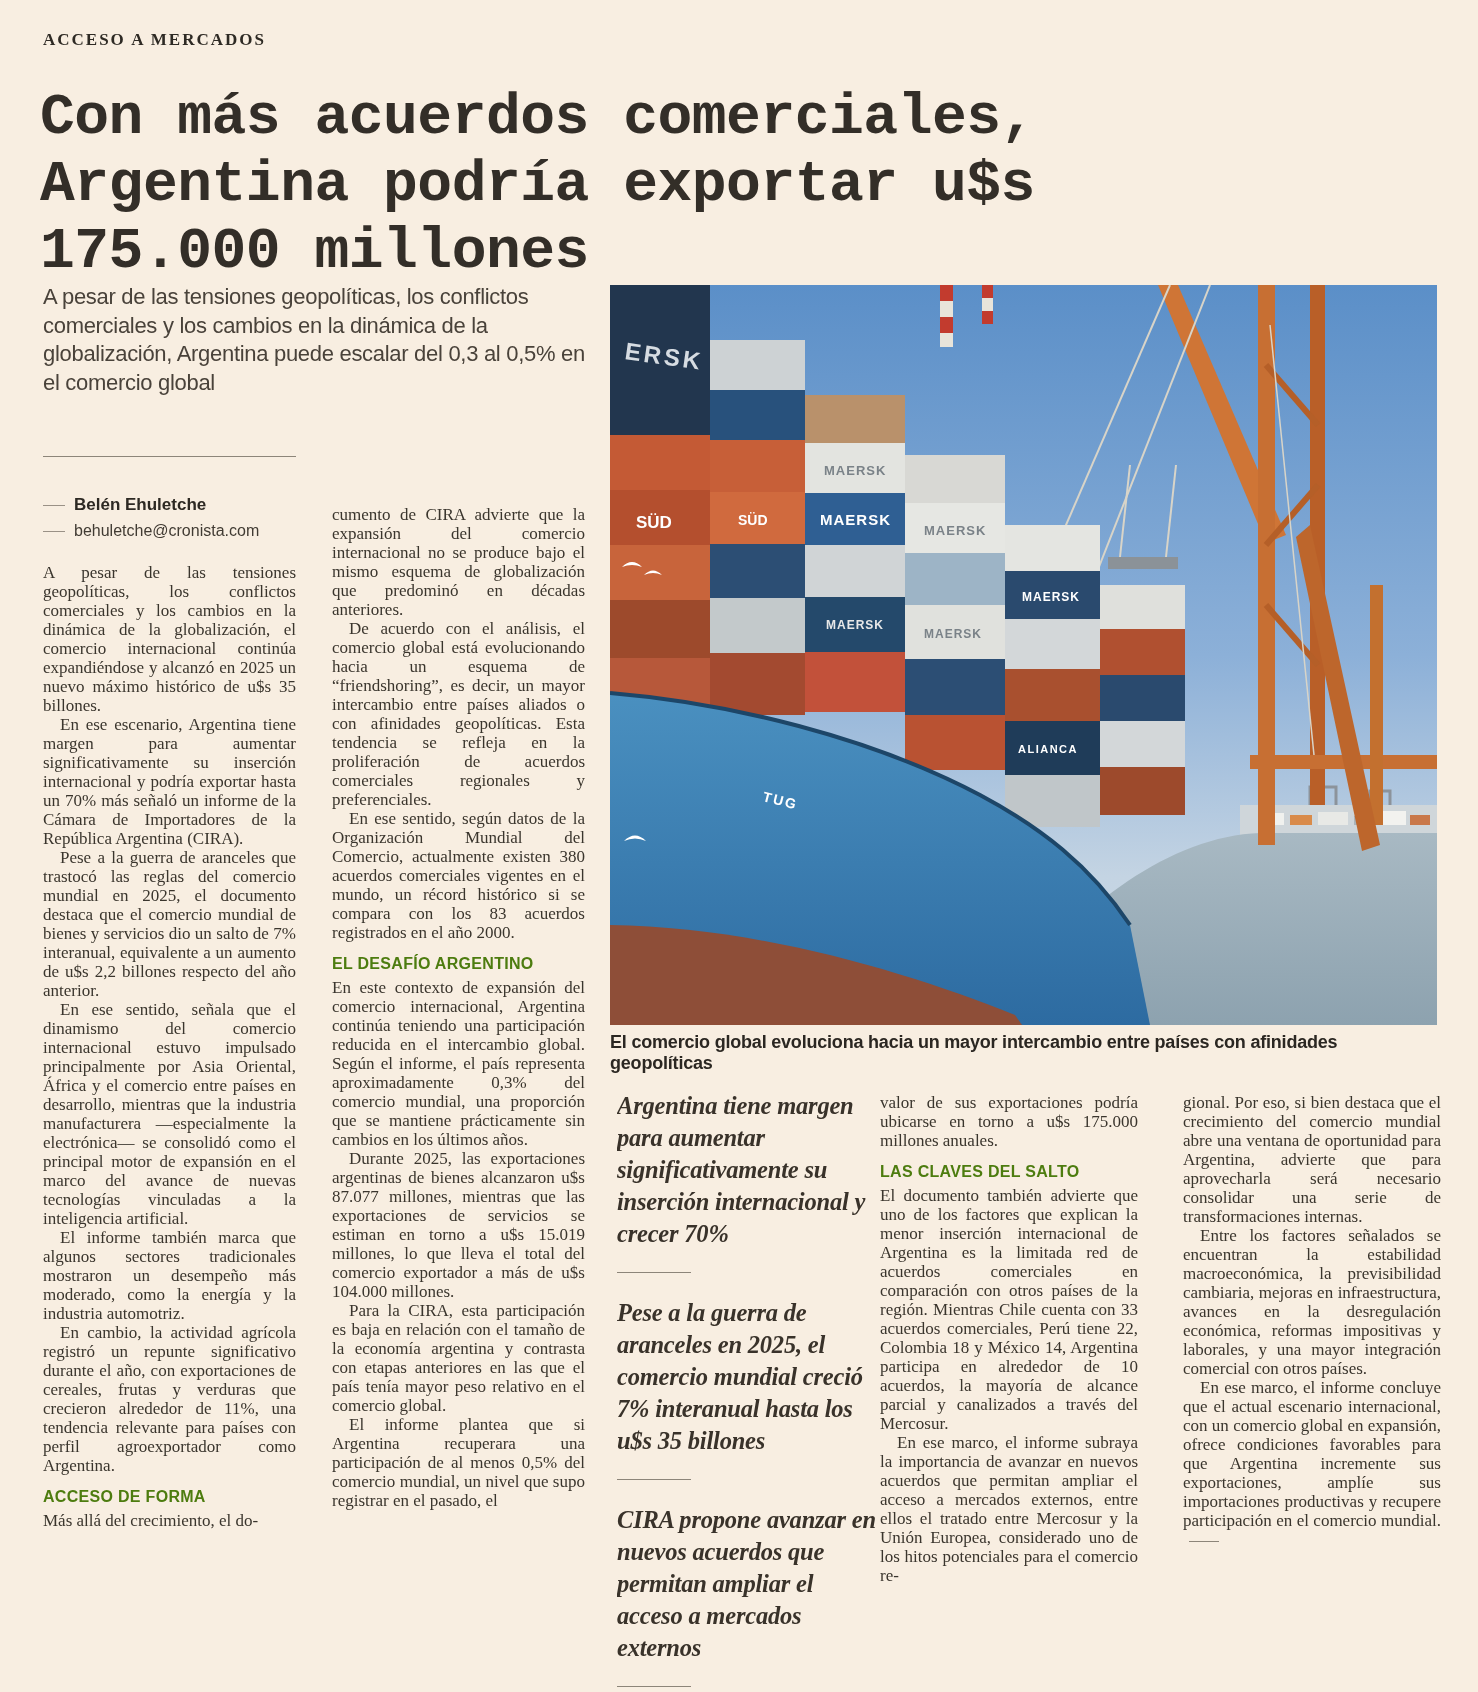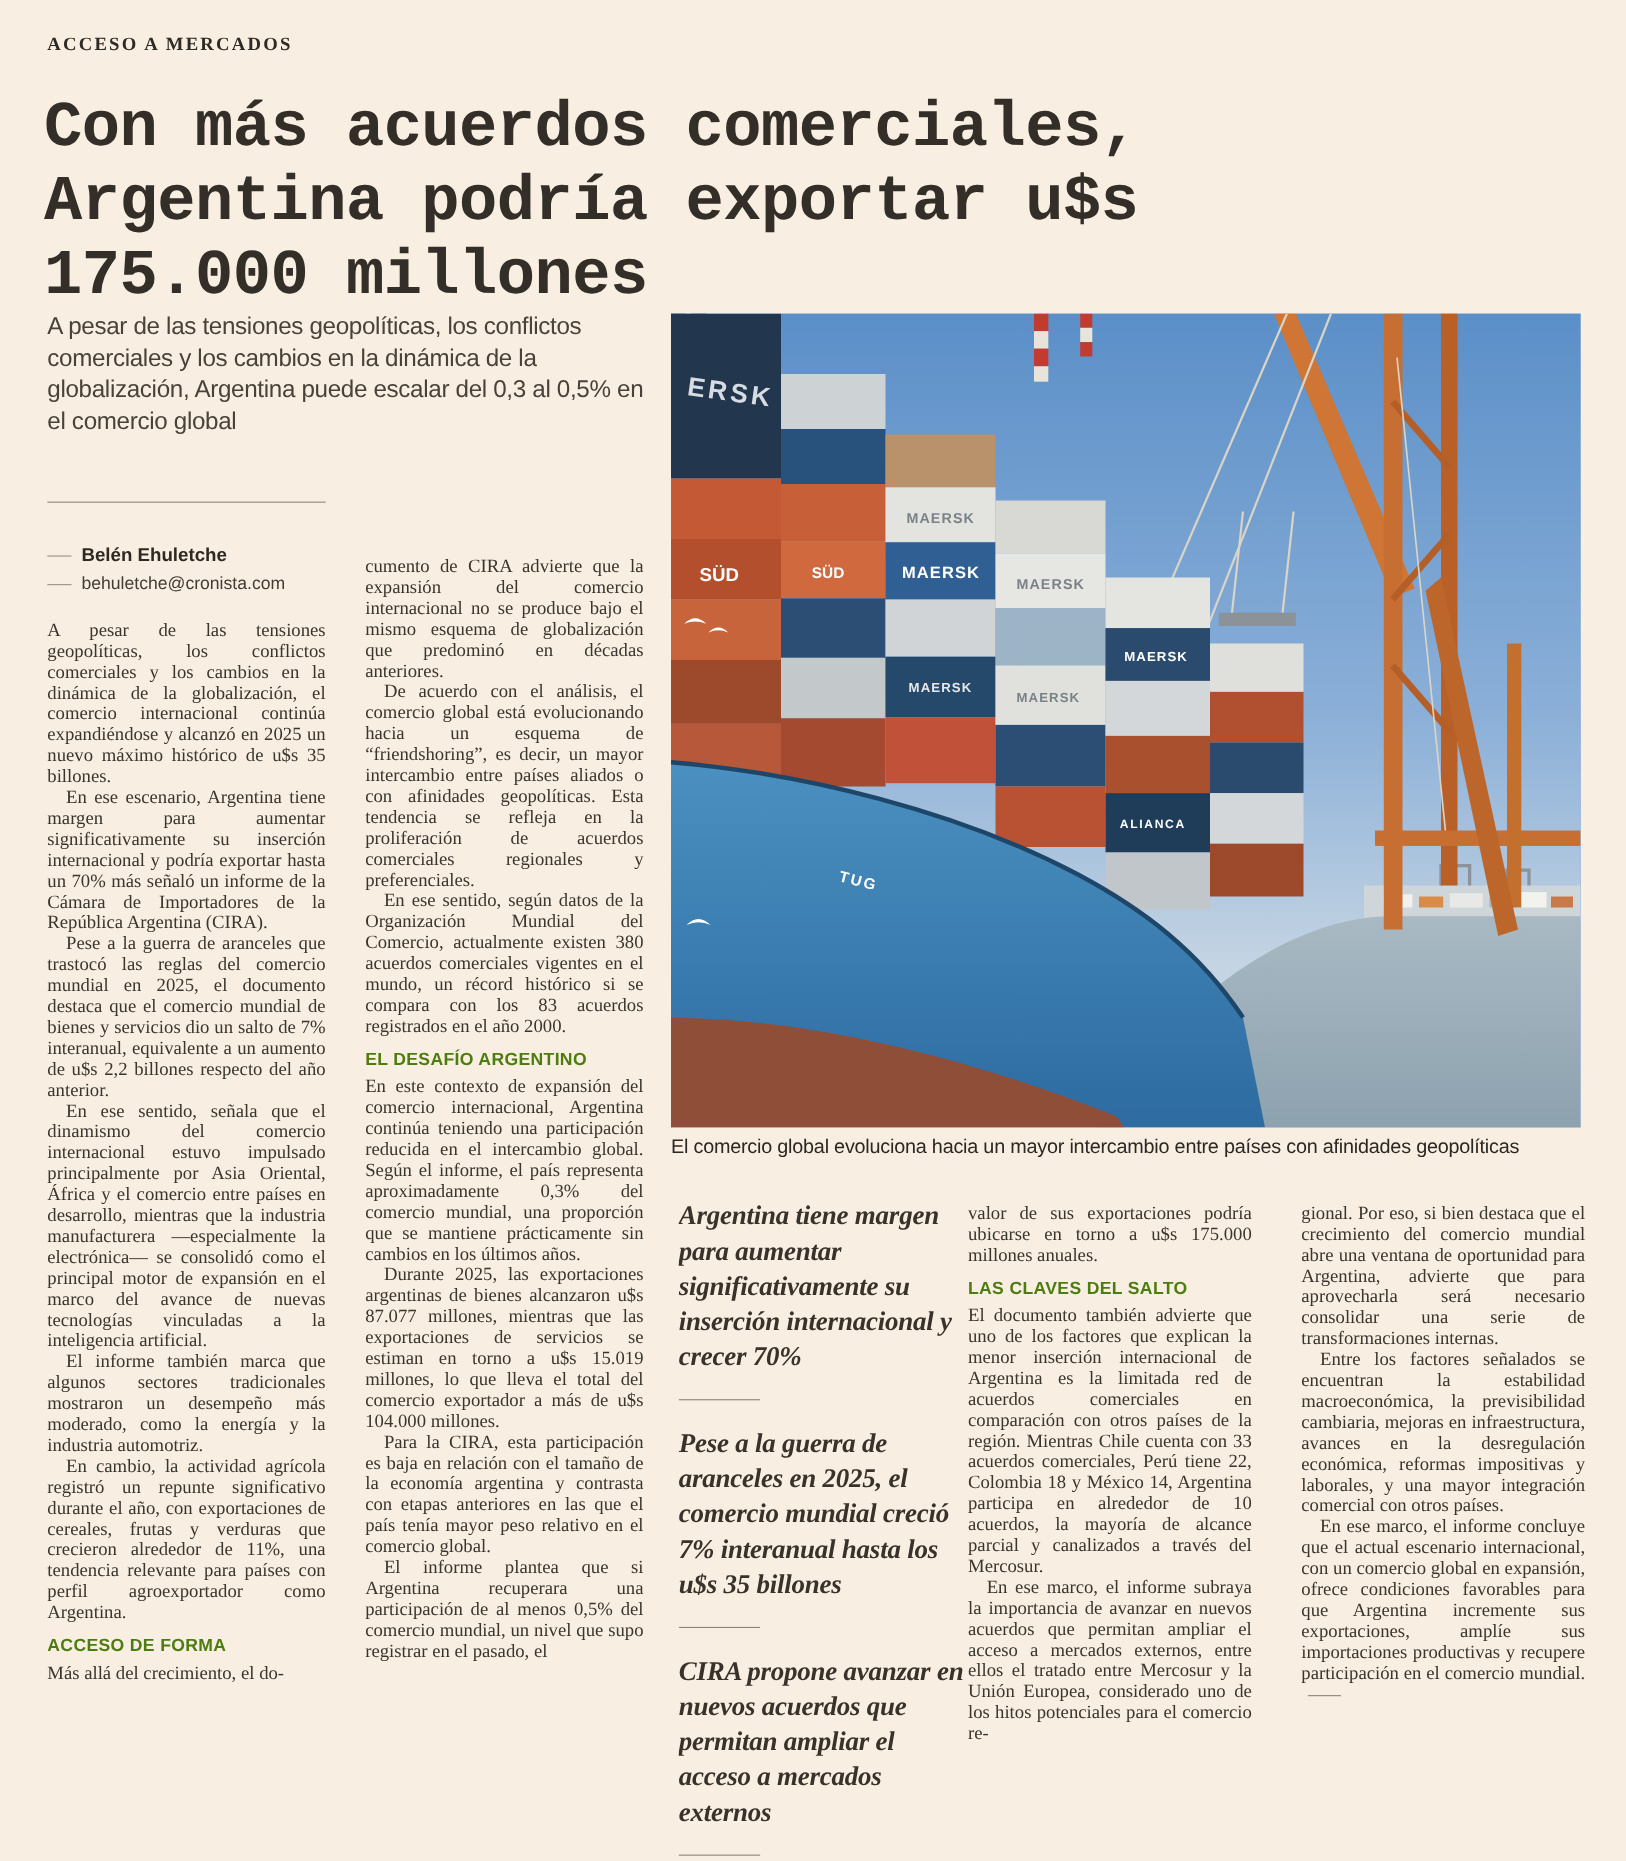--- a/index.html
+++ b/index.html
@@ -40,21 +40,21 @@
   #col1{left:43px;top:563px;height:1105px;}
   #col2{left:332px;top:505px;height:1165px;}
   #col4{left:880px;top:1093px;width:258px;height:585px;}
   #col5{left:1183px;top:1093px;width:258px;height:585px;}
   #col5 p:last-child::after{content:"";display:inline-block;width:30px;height:1px;
             background:#8d8579;margin-left:6px;vertical-align:3px;}
 
   .photo{position:absolute;left:610px;top:285px;width:827px;height:740px;overflow:hidden;
          background:#7ea4d2;}
   .caption{position:absolute;left:610px;top:1032px;width:827px;
-           font-family:"Liberation Sans",sans-serif;font-weight:normal;font-size:18px;
+           font-family:"Liberation Sans",sans-serif;font-weight:bold;font-size:18px;
            letter-spacing:-0.2px;color:#2b2722;}
 
   .quote-col{position:absolute;left:617px;top:1090px;width:262px;overflow:hidden;height:600px;}
   .pull-quote{font-family:"Liberation Serif",serif;font-style:italic;font-weight:bold;
               font-size:24.5px;line-height:32px;color:#39322a;margin:0;letter-spacing:-0.2px;}
   .quote-rule{border:none;border-top:1px solid #8d8579;width:74px;margin:22px 0 24px 0;}
 
   svg text{font-family:"Liberation Sans",sans-serif;font-weight:bold;}
 </style>
 </head>

